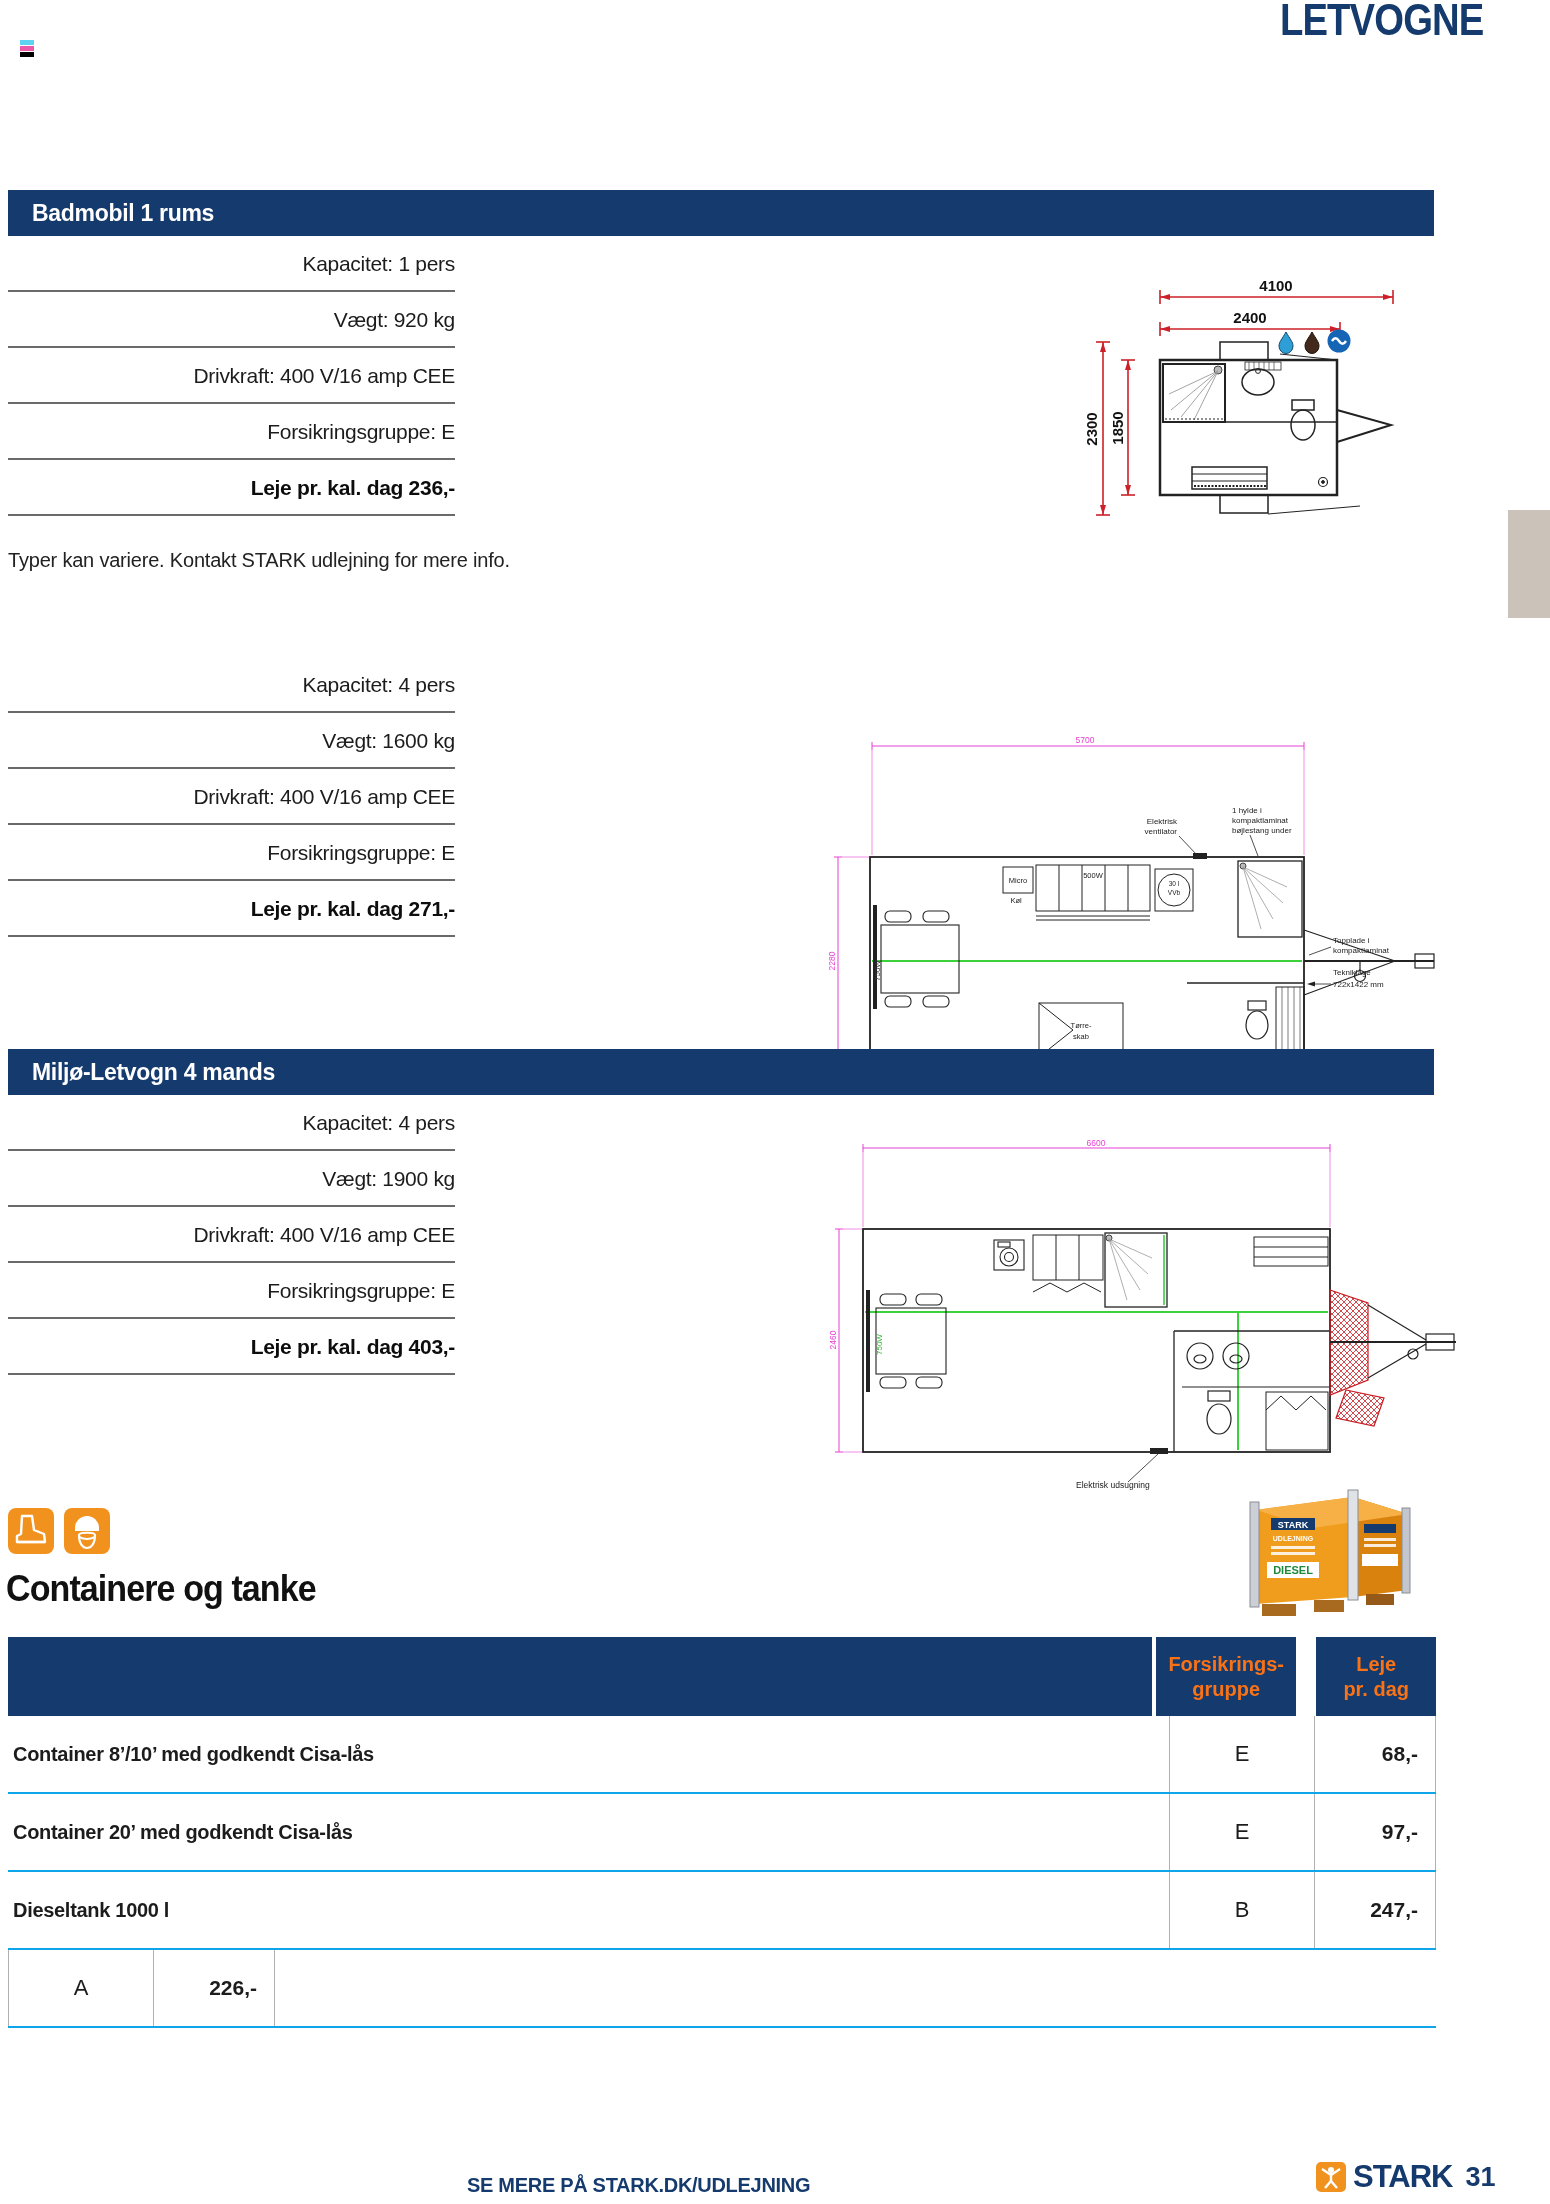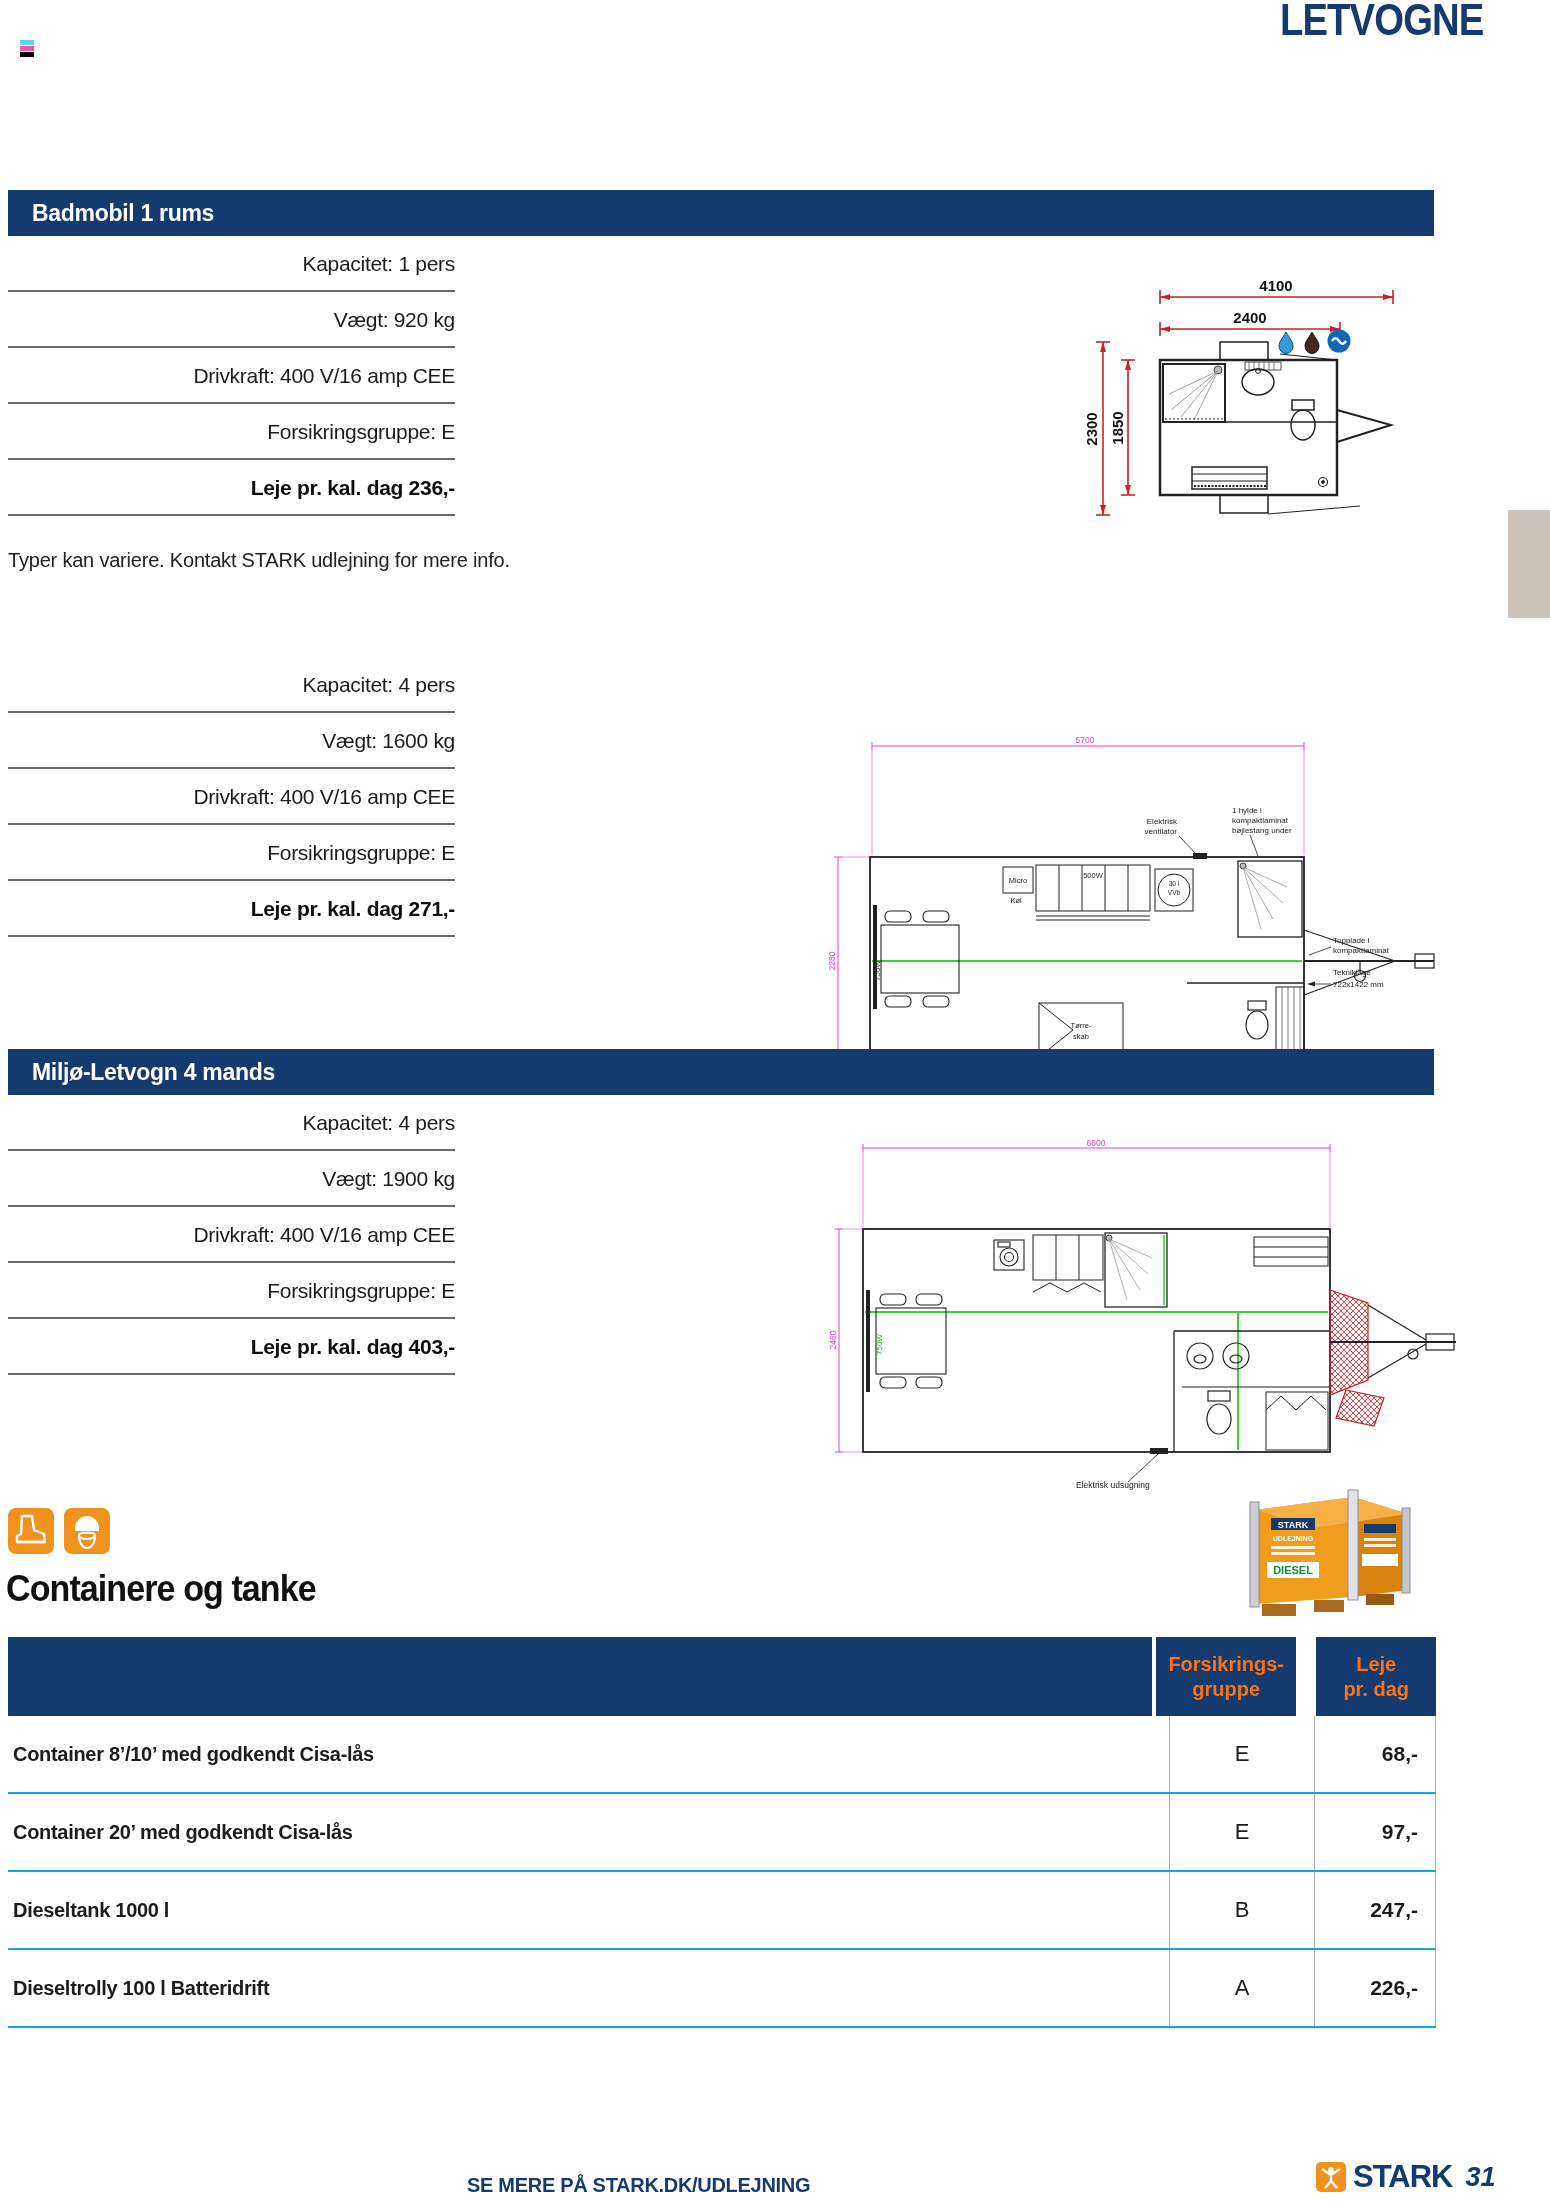--- a/index.html
+++ b/index.html
@@ -56,21 +56,21 @@
   .trow{display:flex;height:78px;align-items:center;border-bottom:2px solid #0ea5e9;box-sizing:border-box;}
   .td{height:100%;display:flex;align-items:center;box-sizing:border-box;}
   .td-name{width:1161px;font-weight:bold;font-size:20px;padding-left:5px;letter-spacing:-.3px;}
   .td-group{width:146px;justify-content:center;font-size:22px;border-left:1px solid #b0b0b0;border-right:1px solid #b0b0b0;}
   .td-price{width:121px;justify-content:flex-end;padding-right:17px;font-weight:bold;font-size:21px;border-right:1px solid #b0b0b0;}
 
   
   .footer-text{left:467px;top:2174px;font-size:20px;font-weight:bold;color:#153a6d;letter-spacing:-.3px;white-space:nowrap;}
   .stark-logo{left:1316px;top:2162px;display:flex;align-items:flex-end;gap:7px;}
   .stark-word{font-size:31px;font-weight:bold;color:#153a6d;letter-spacing:-1px;line-height:30px;}
-  .stark-page{font-size:27px;font-weight:bold;color:#153a6d;line-height:29px;margin-left:6px;font-style:italic;}
+  .stark-page{font-size:27px;font-weight:bold;color:#153a6d;line-height:29px;margin-left:6px;}
 
   svg text{font-family:"Liberation Sans", sans-serif;}
 </style>
 </head>
 <body>
 
 <div class="abs regmark">
   <span style="background:#5fd2f2"></span>
   <span style="background:#ea5aa8"></span>
   <span style="background:#000"></span>
@@ -490,21 +490,20 @@
     <div class="td td-name">Container 20’ med godkendt Cisa-lås</div>
     <div class="td td-group">E</div>
     <div class="td td-price">97,-</div>
   </div>
   <div class="trow">
     <div class="td td-name">Dieseltank 1000 l</div>
     <div class="td td-group">B</div>
     <div class="td td-price">247,-</div>
   </div>
   <div class="trow">
-    <div class="td td-name">Dieseltrolly 100 l Batteridrift</div>
     <div class="td td-group">A</div>
     <div class="td td-price">226,-</div>
   </div>
 </div>
 
 <div class="abs footer-text">SE MERE PÅ STARK.DK/UDLEJNING</div>
 
 <div class="abs stark-logo">
   <svg width="30" height="30" viewBox="0 0 30 30">
     <rect x="0" y="0" width="30" height="30" rx="5" fill="#f2921e"></rect>

